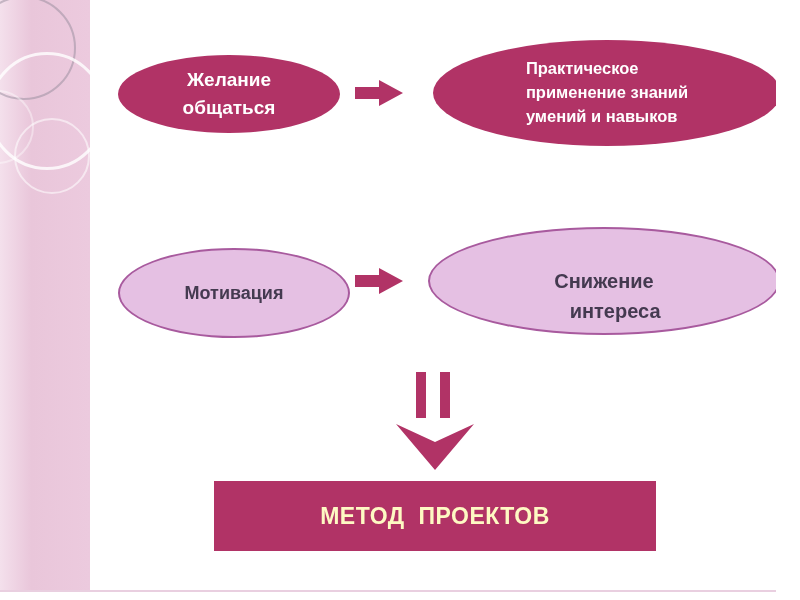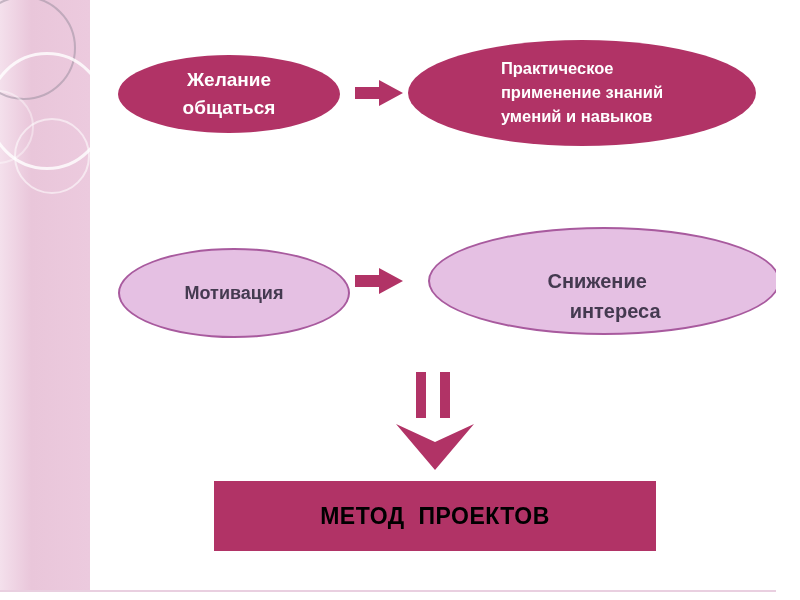--- a/index.html
+++ b/index.html
@@ -33,43 +33,43 @@
   
   .ellipse{
     position:absolute;border-radius:50%;
     display:flex;align-items:center;justify-content:center;
     text-align:center;font-weight:bold;
   }
   .dark{background:#b13366;color:#ffffff;}
   .light{background:#e5c0e3;border:2px solid #a85a9e;color:#443a50;}
 
   .el-desire{left:118px;top:55px;width:222px;height:78px;font-size:19px;line-height:1.5;}
-  .el-practice{left:408px;top:40px;width:348px;height:106px;font-size:16.5px;line-height:1.45;}
+  .el-practice{left:433px;top:40px;width:348px;height:106px;font-size:16.5px;line-height:1.45;}
   .el-practice .ml{text-align:left;}
   .el-motivation{left:118px;top:248px;width:228px;height:86px;font-size:18px;}
   .el-decline{left:428px;top:227px;width:348px;height:104px;font-size:20px;line-height:1.5;}
-  .el-decline .ml{text-align:left;margin-top:30px;}
+  .el-decline .ml{text-align:center;margin-top:30px;}
 
   .ml{white-space:pre-wrap;}
 
   
   .arrow-right{position:absolute;width:48px;height:26px;}
   .ar1{left:355px;top:80px;}
   .ar2{left:355px;top:268px;}
 
   
   .equals-bars{position:absolute;left:416px;top:372px;width:34px;height:46px;
     display:flex;justify-content:space-between;}
   .bar{width:10px;height:46px;background:#b13366;}
   .chevron-down{position:absolute;left:396px;top:424px;width:78px;height:46px;}
 
   
   .result-box{
     position:absolute;left:214px;top:481px;width:442px;height:70px;
-    background:#b13366;color:#000000;
+    background:#b13366;color:#fef9c3;
     display:flex;align-items:center;justify-content:center;
     font-weight:bold;font-size:23px;letter-spacing:0.5px;
     white-space:pre;
   }
 </style>
 </head>
 <body>
 
 <div class="slide">
 

